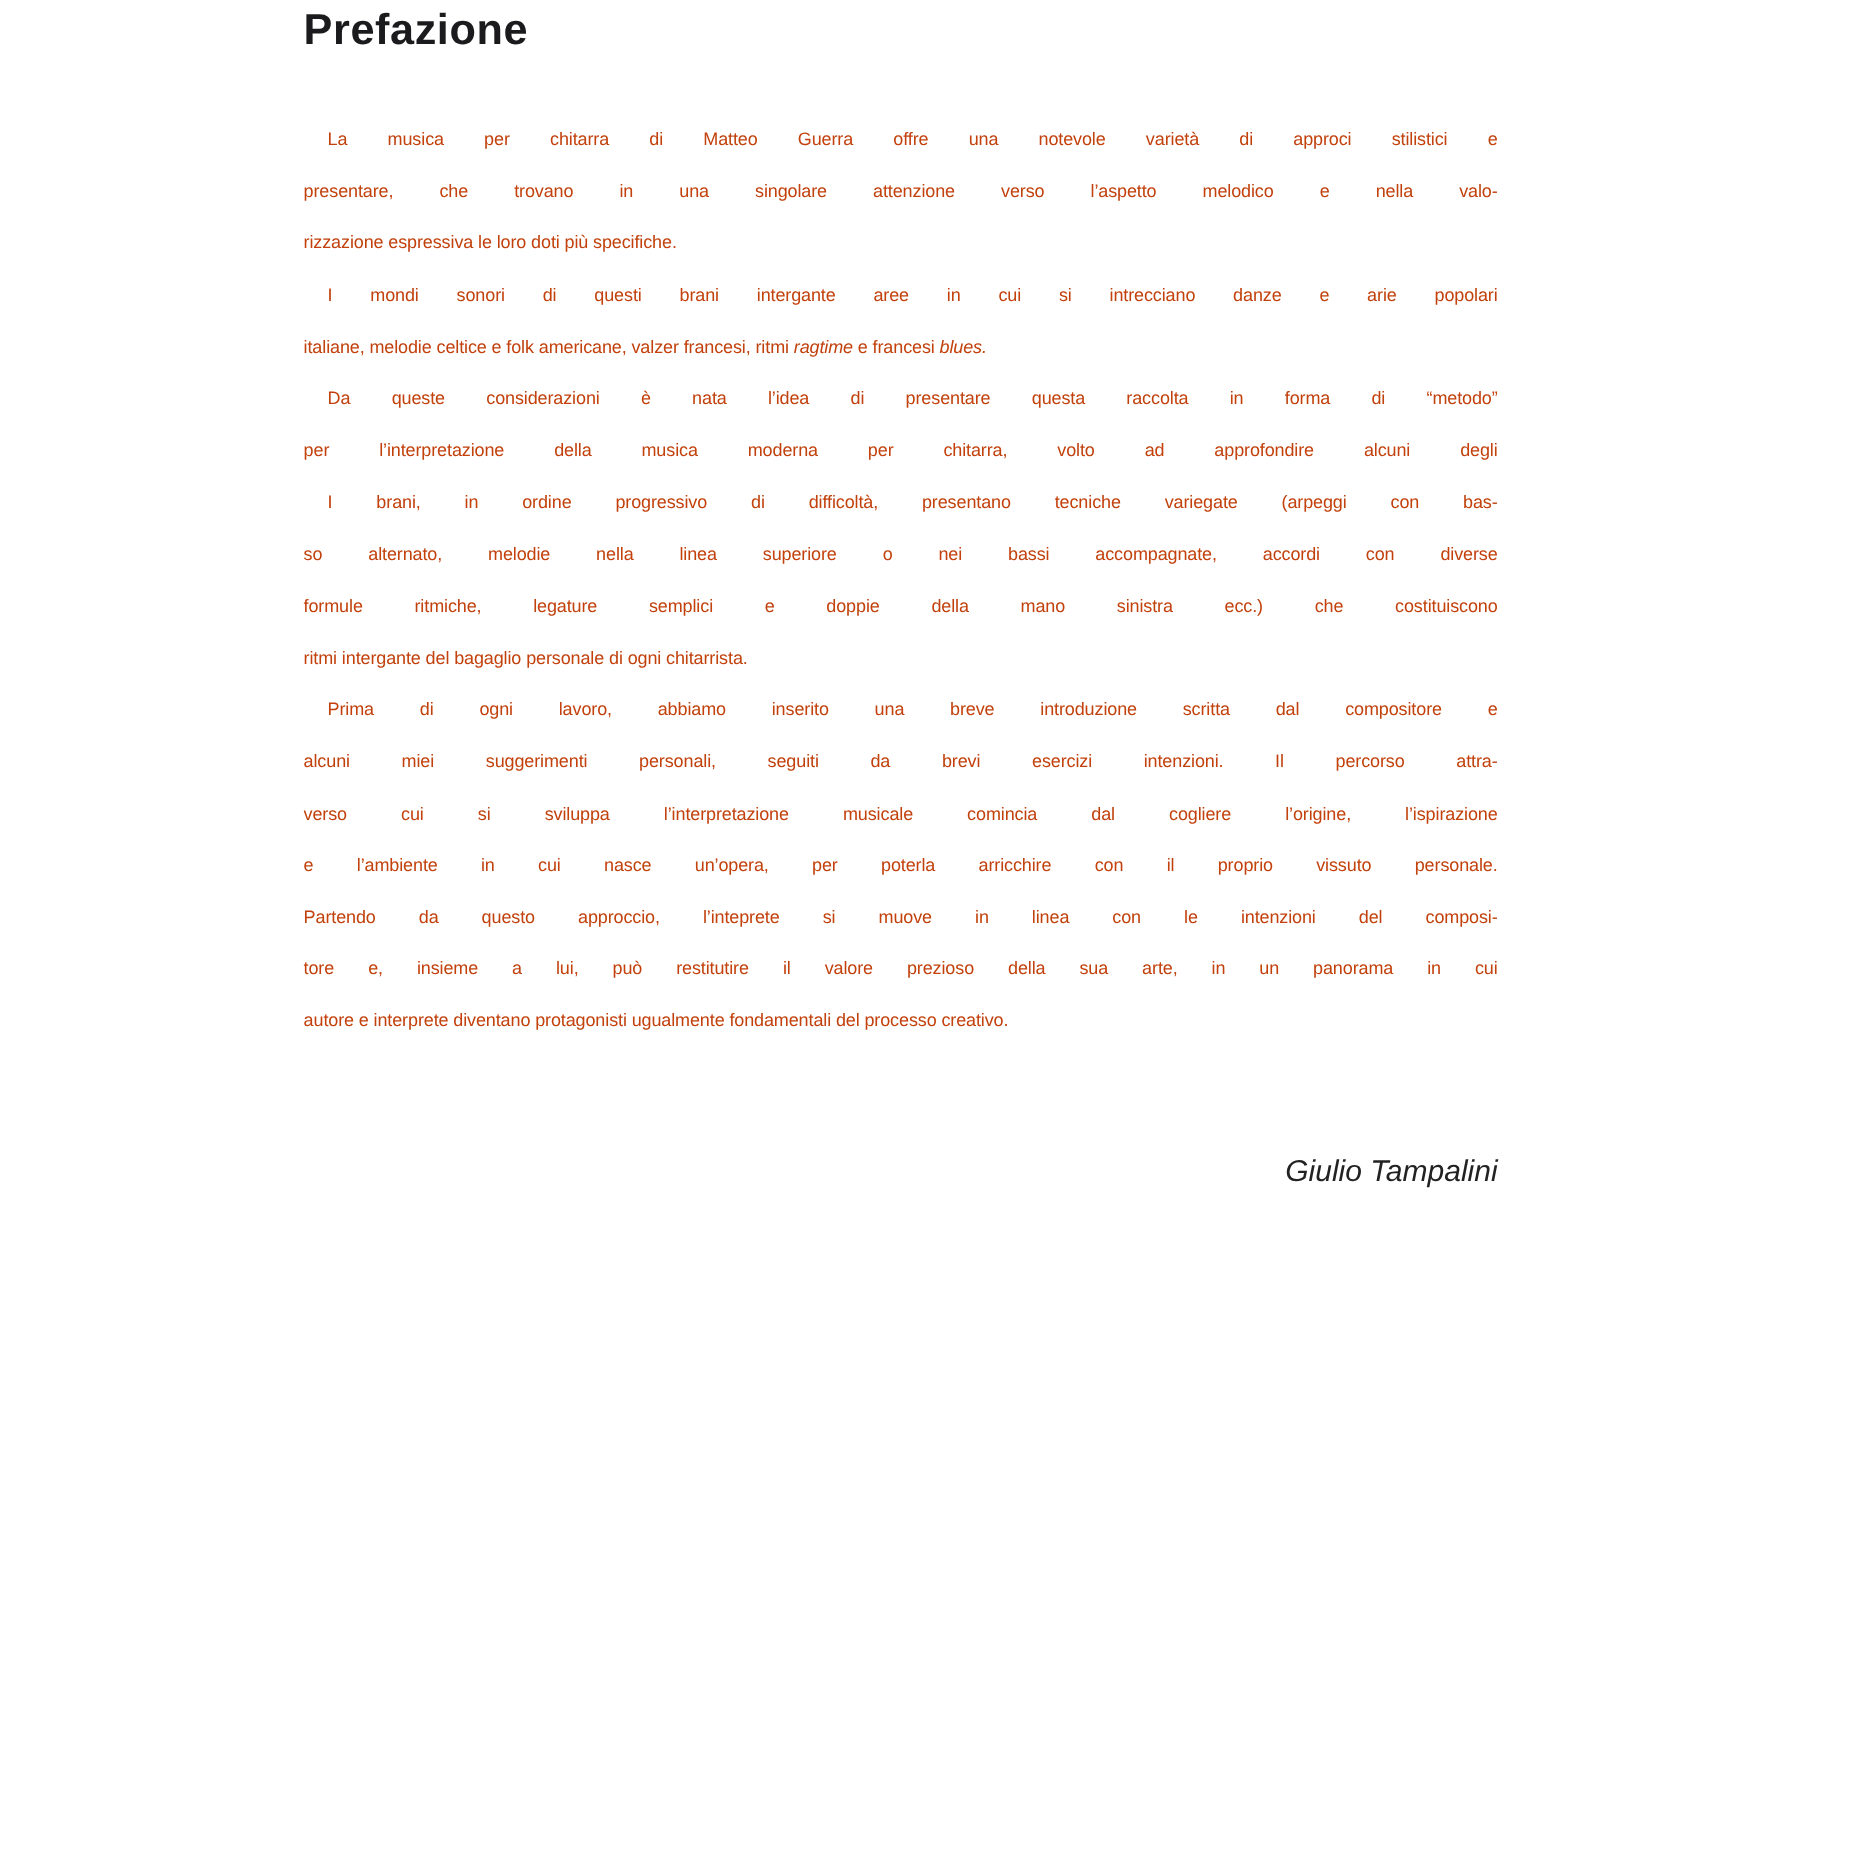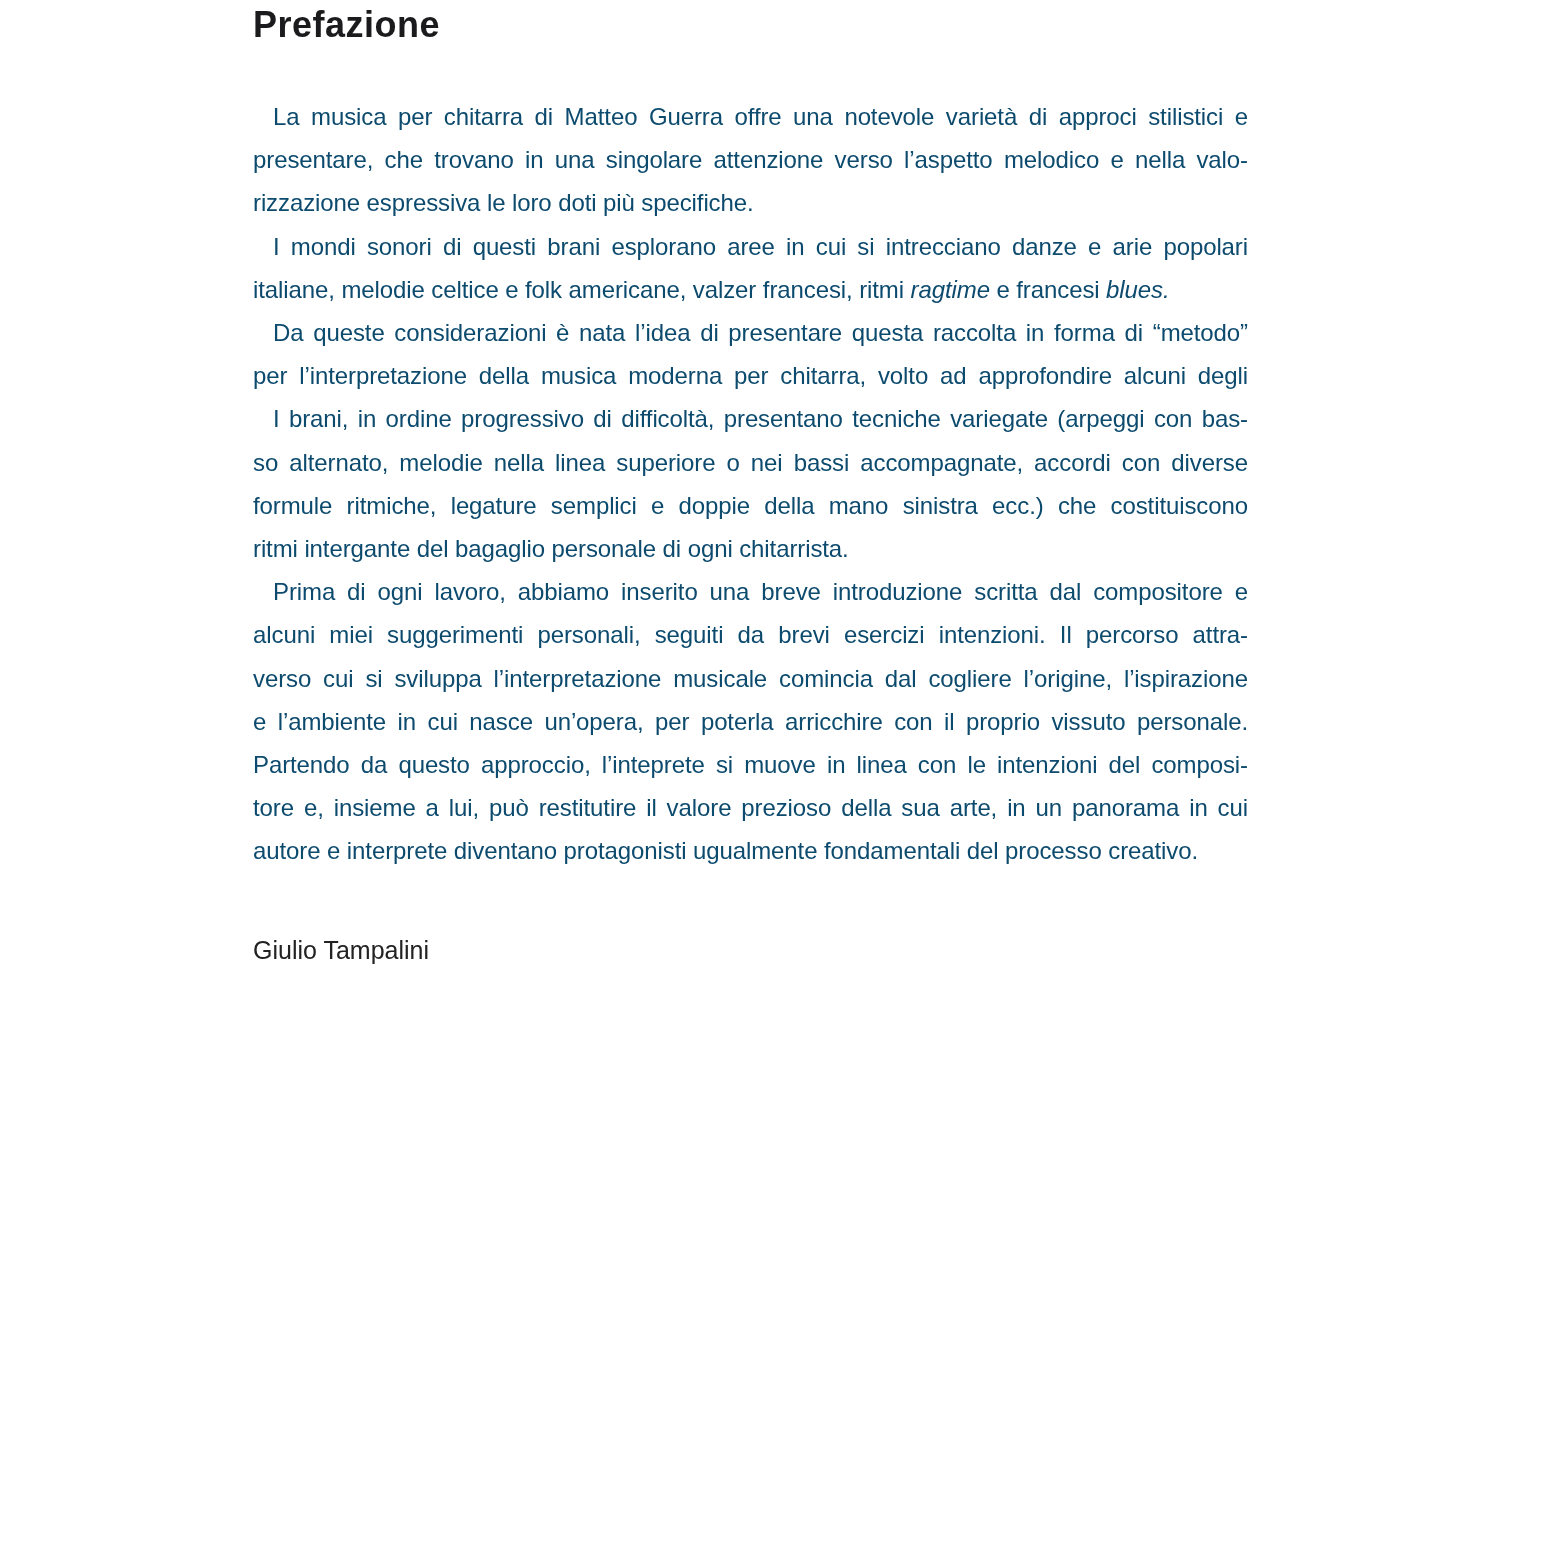--- a/index.html
+++ b/index.html
@@ -26,44 +26,46 @@
     margin: 0;
     padding-top: 3px;
     font-size: 36px;
     line-height: 43px;
     font-weight: bold;
     color: #1b1b1d;
     letter-spacing: 0.5px;
   }
   .body-text {
     margin-top: 49px;
-    font-size: 24px;
+    font-size: 15px;
     line-height: 43.2px;
     letter-spacing: -0.1px;
-    color: #0c4a6e;
+    color: #c2410c;
   }
   .line {
     text-align: justify;
     -moz-text-align-last: justify;
     text-align-last: justify;
     white-space: normal;
     overflow: hidden;
   }
   .line.last {
     -moz-text-align-last: left;
     text-align-last: left;
   }
   .line.indent {
     text-indent: 20px;
   }
   .italic {
     font-style: italic;
   }
   .signature {
-    margin-top: 62px;
+    margin-top: 88px;
+    text-align: right;
+    font-style: italic;
     font-size: 25px;
     line-height: 30px;
     color: #222222;
   }
   .page-number {
     position: absolute;
     left: 1278px;
     top: 1520px;
     font-family: "Liberation Serif", serif;
     font-weight: bold;
@@ -74,21 +76,21 @@
 </head>
 <body>
 
 <div class="page">
   <div class="content">
     <h1 class="page-title">Prefazione</h1>
     <div class="body-text">
         <div class="line indent"><span>La musica per chitarra di Matteo Guerra offre una notevole varietà di approci stilistici e</span></div>
         <div class="line"><span>presentare, che trovano in una singolare attenzione verso l’aspetto melodico e nella valo-</span></div>
         <div class="line last"><span>rizzazione espressiva le loro doti più specifiche.</span></div>
-        <div class="line indent"><span>I mondi sonori di questi brani esplorano aree in cui si intrecciano danze e arie popolari</span></div>
+        <div class="line indent"><span>I mondi sonori di questi brani intergante aree in cui si intrecciano danze e arie popolari</span></div>
         <div class="line last"><span>italiane, melodie celtice e folk americane, valzer francesi, ritmi </span><span class="italic">ragtime</span><span> e francesi </span><span class="italic">blues.</span></div>
         <div class="line indent"><span>Da queste considerazioni è nata l’idea di presentare questa raccolta in forma di “metodo”</span></div>
         <div class="line"><span>per l’interpretazione della musica moderna per chitarra, volto ad approfondire alcuni degli</span></div>
         <div class="line indent"><span>I brani, in ordine progressivo di difficoltà, presentano tecniche variegate (arpeggi con bas-</span></div>
         <div class="line"><span>so alternato, melodie nella linea superiore o nei bassi accompagnate, accordi con diverse</span></div>
         <div class="line"><span>formule ritmiche, legature semplici e doppie della mano sinistra ecc.) che costituiscono</span></div>
         <div class="line last"><span>ritmi intergante del bagaglio personale di ogni chitarrista.</span></div>
         <div class="line indent"><span>Prima di ogni lavoro, abbiamo inserito una breve introduzione scritta dal compositore e</span></div>
         <div class="line"><span>alcuni miei suggerimenti personali, seguiti da brevi esercizi intenzioni. Il percorso attra-</span></div>
         <div class="line"><span>verso cui si sviluppa l’interpretazione musicale comincia dal cogliere l’origine, l’ispirazione</span></div>

